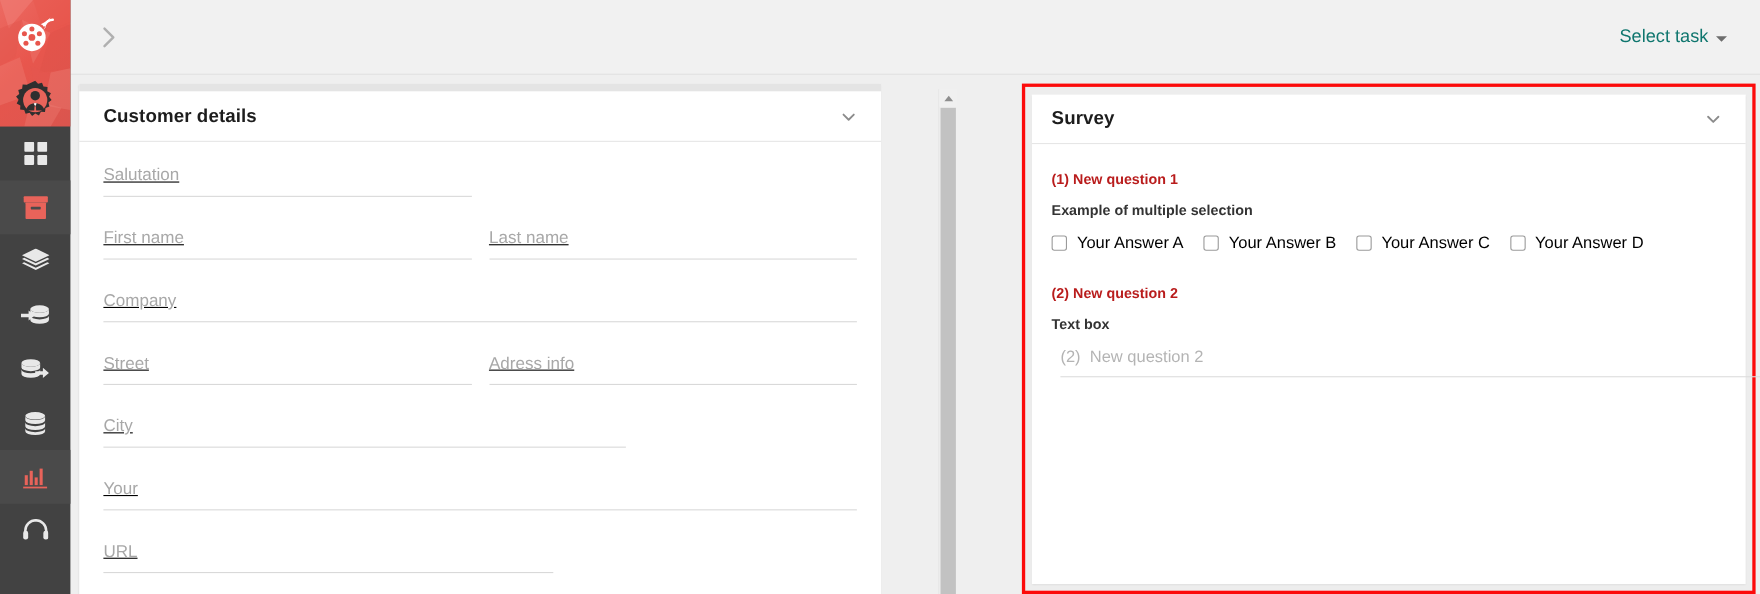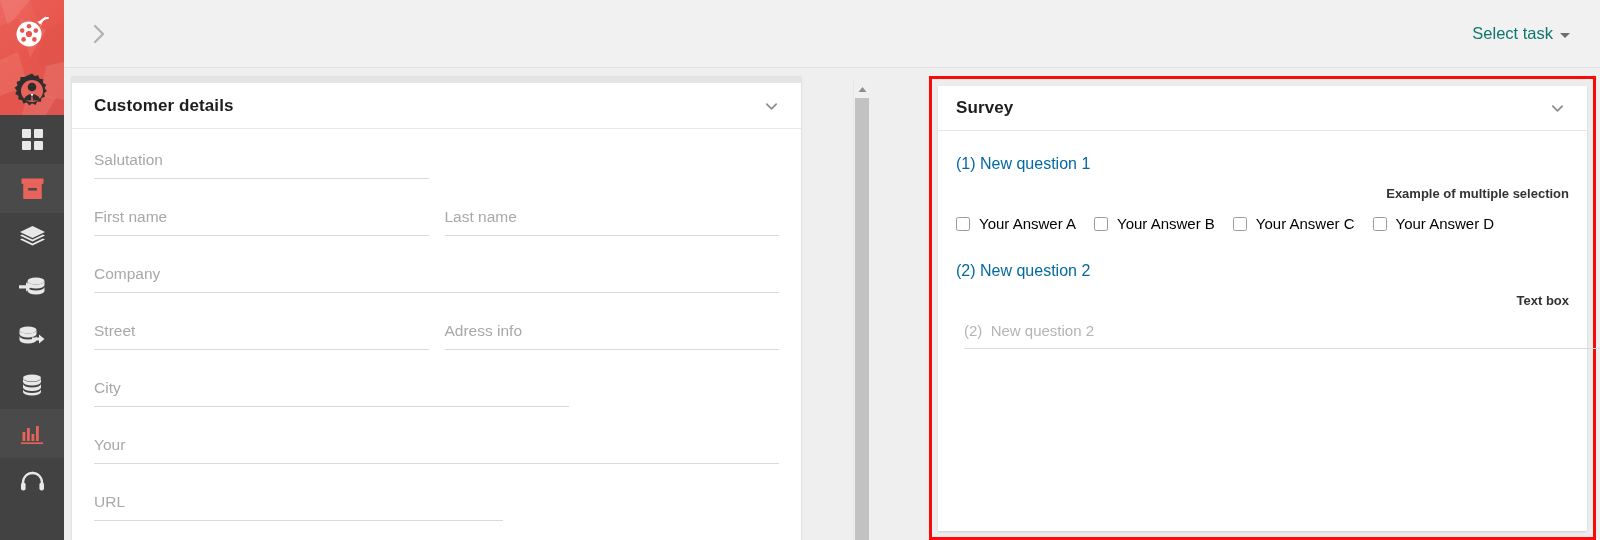--- a/index.html
+++ b/index.html
@@ -126,21 +126,21 @@
   .chev-down { width: 15px; height: 15px; display:block; }
   .card-body {
     padding: 22px 22px 0 22px;
     flex: 1 1 auto;
     min-height: 0;
     overflow: hidden;
   }
 
   
   .frow { display: flex; gap: 16px; margin-bottom: 29px; }
-  .fld { position: relative; }
+  .fld { position: relative; text-decoration: underline; }
   .fld .ph {
     font-size: 15.5px; color: #a8a8a8;
     padding-bottom: 9px; display: block;
     white-space: nowrap;
     font-weight: 300;
   }
   .fld .ln { height: 1px; background: #d9d9d9; width: 100%; }
 
   .w-half { width: 335px; }
   .w-full { width: 100%; }
@@ -165,27 +165,26 @@
   }
   .survey-head {
     display: flex; align-items: center;
     padding: 12px 22px 12px 18px;
     border-bottom: 1px solid #e6e6e6;
     flex: 0 0 auto;
   }
   .survey-body { padding: 24px 18px 0 18px; }
 
   .q-title {
-    font-size: 16px; font-weight: normal; color: #0369a1;
+    font-size: 13px; font-weight: bold; color: #b91c1c;
     margin: 0 0 13px 0;
   }
   .q-sub {
     font-size: 13px; color: #333; font-weight: bold;
     margin: 0 0 14px 0;
-    text-align: right;
   }
   .cb-row { display: flex; align-items: center; gap: 0; margin-bottom: 30px; }
   .cb-item { display: flex; align-items: center; margin-right: 18px; }
   .cb-box {
     width: 14px; height: 14px;
     border: 1.6px solid #9a9a9a;
     border-radius: 2.5px;
     background: #fff;
     flex: 0 0 14px;
   }

